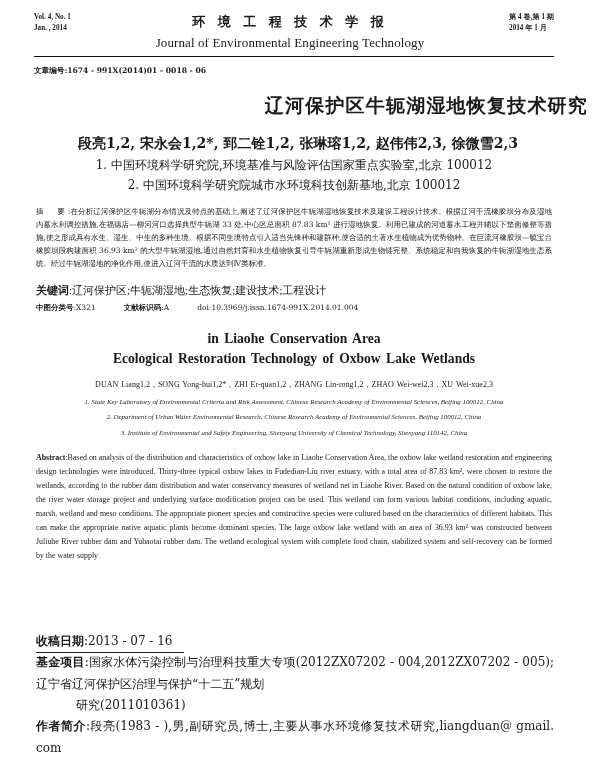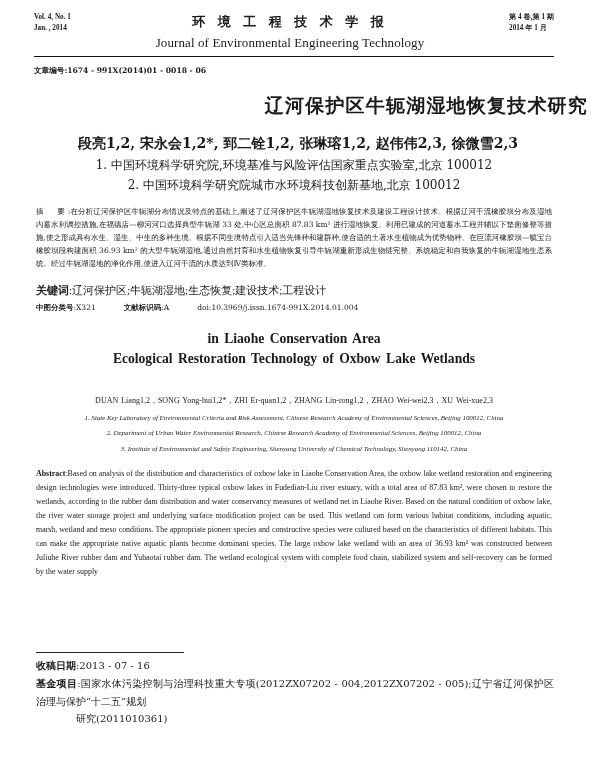--- a/index.html
+++ b/index.html
@@ -117,21 +117,21 @@
     text-align: center;
     font-size: 13.6px;
     font-weight: bold;
     line-height: 1.42;
     margin: 16px 52px 0 52px;
     word-spacing: 2px;
   }
   .authors-en {
     text-align: center;
     font-size: 8px;
-    margin-top: 28px;
+    margin-top: 12px;
     word-spacing: 1px;
   }
   .affil-en {
     text-align: center;
     font-size: 6.9px;
     line-height: 1.68;
     margin: 7px 34px 0 34px;
     font-style: italic;
   }
   .affil-en-item { margin-top: 4px; }
@@ -149,22 +149,22 @@
     position: absolute;
     left: 36px;
     width: 148px;
     border-top: .9px solid #222;
     top: 652px;
   }
   .footnotes {
     position: absolute;
     left: 36px;
     right: 34px;
-    top: 657px;
-    font-size: 10px;
+    top: 631px;
+    font-size: 12px;
     line-height: 1.78;
     font-family: "DejaVu Serif", "Liberation Serif", serif;
   }
   .footnotes .lead { font-weight: bold; }
   .fn-row { text-align: justify; }
   .fn-indent { padding-left: 40px; }
 </style>
 </head>
 <body>
 
@@ -236,15 +236,18 @@
 
   <div class="foot-rule"></div>
   <div class="footnotes">
     <div class="fn-row">
       <span class="lead">收稿日期</span><span>:2013 - 07 - 16</span>
     </div>
     <div class="fn-row">
       <span class="lead">基金项目</span><span>:国家水体污染控制与治理科技重大专项(2012ZX07202 - 004,2012ZX07202 - 005);辽宁省辽河保护区治理与保护“十二五”规划</span>
     </div>
     <div class="fn-row fn-indent">研究(2011010361)</div>
+    <div class="fn-row">
+      <span class="lead">作者简介</span><span>:段亮(1983 - ),男,副研究员,博士,主要从事水环境修复技术研究,liangduan@ gmail. com</span>
+    </div>
   </div>
 
 </div>
 
 </body></html>

